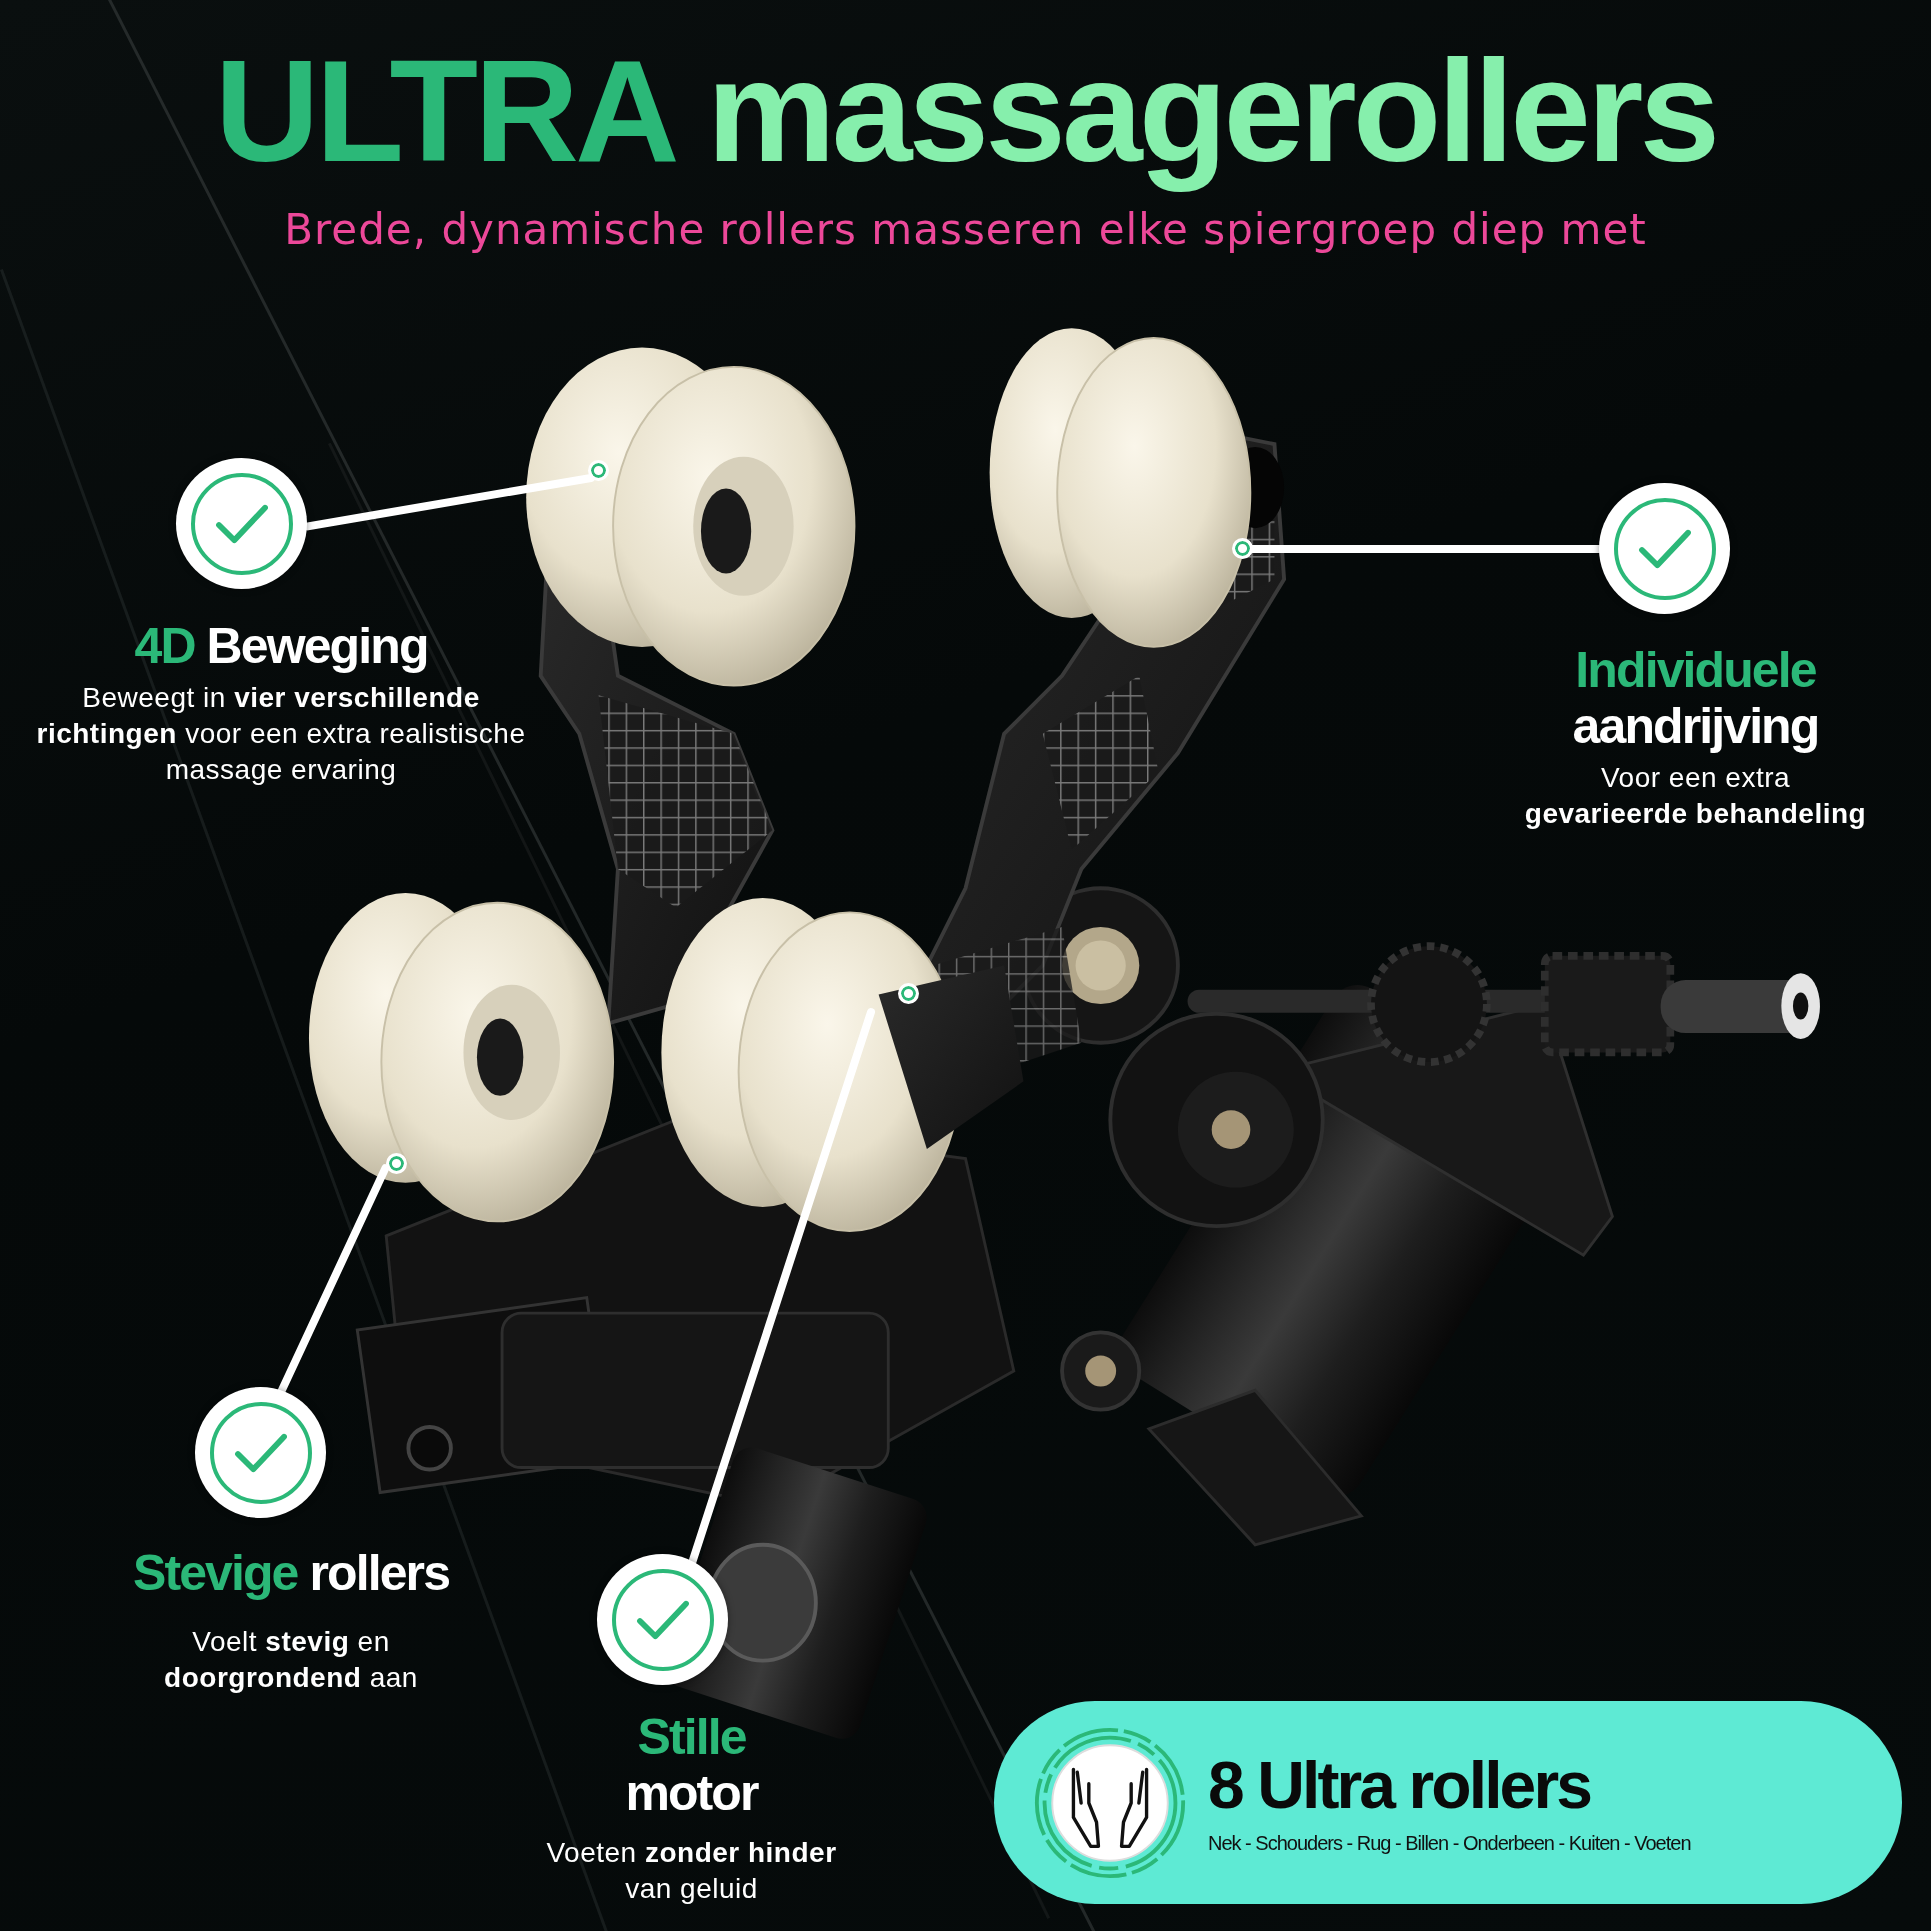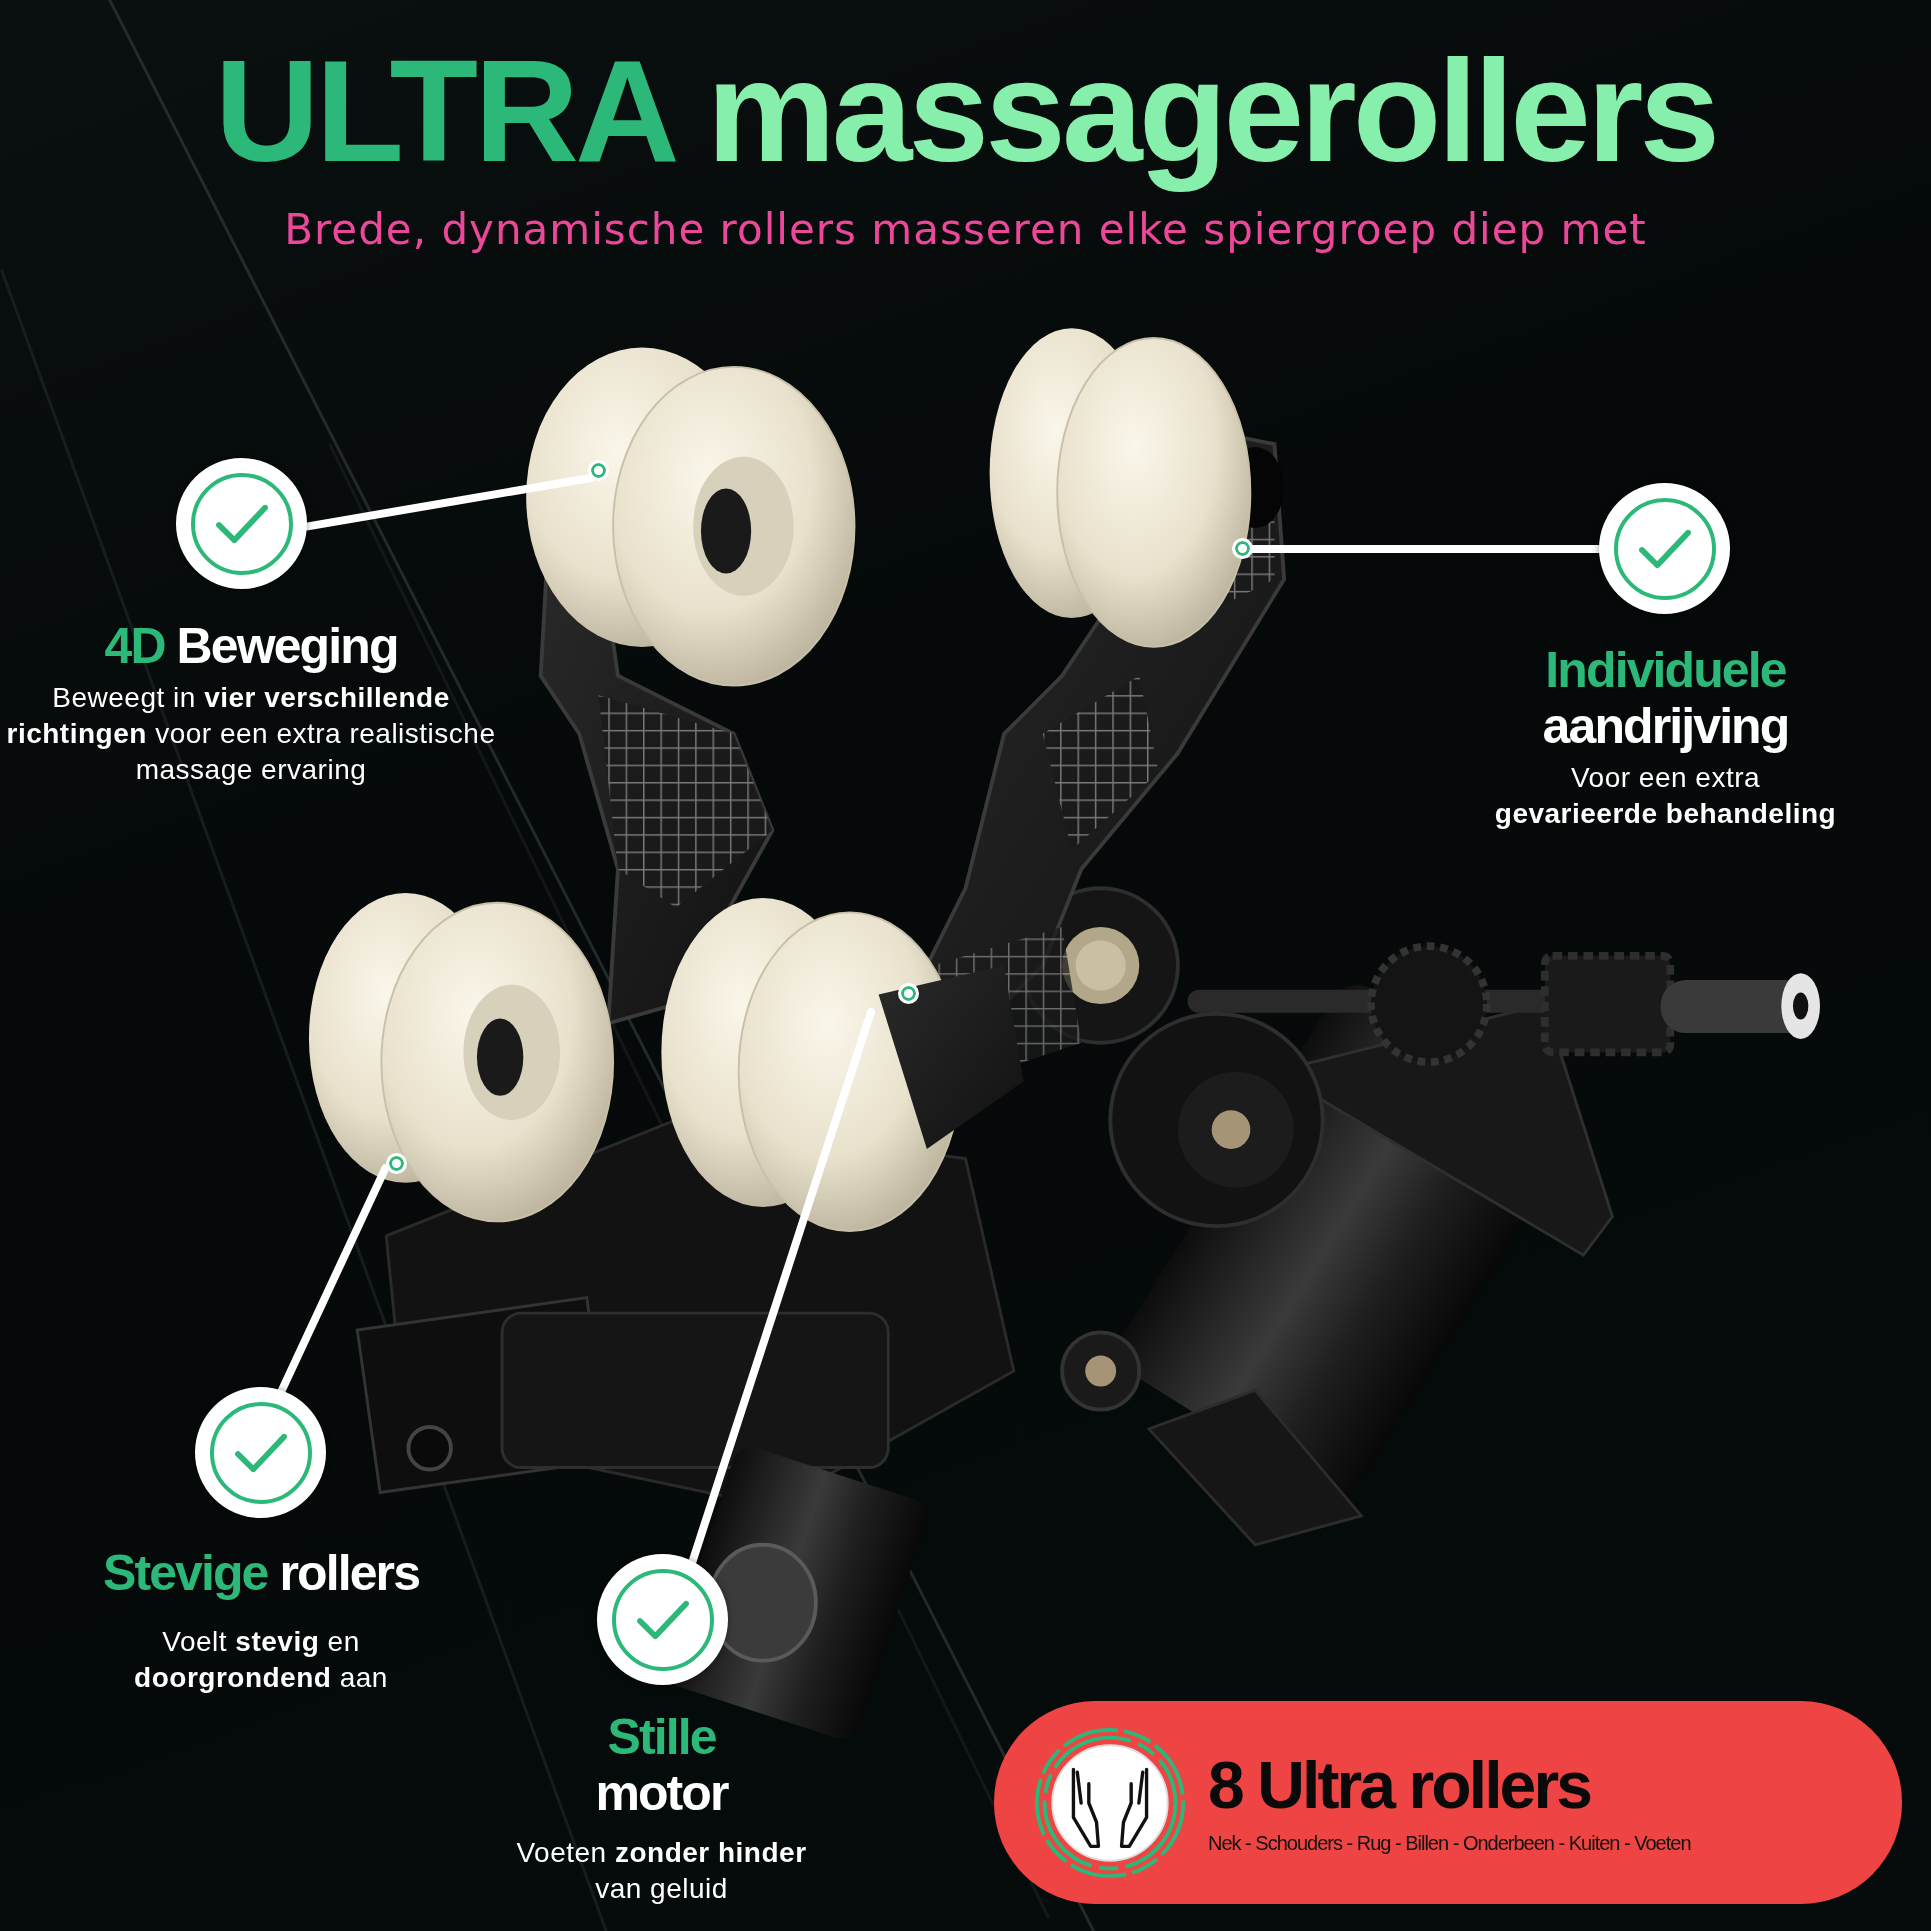--- a/index.html
+++ b/index.html
@@ -15,28 +15,28 @@
   .subtitle { position: absolute; top: 208px; left: 0; width: 1931px; text-align: center; font-size: 42px; line-height: 44px; font-family: "DejaVu Sans", sans-serif; letter-spacing: 1px; color: #ec4899; }
 
   .product { position: absolute; inset: 0; }
 
   .connector { position: absolute; height: 7.7px; background: #fff; transform-origin: 0 50%; border-radius: 3.9px; }
   .dot { position: absolute; width: 21px; height: 21px; border-radius: 50%; background: #fff; border: 3.9px solid #fff; box-shadow: inset 0 0 0 2.9px #2bb878; }
 
   .check { position: absolute; width: 131px; height: 131px; border-radius: 50%; background: #fff; display: flex; align-items: center; justify-content: center; box-shadow: 0 0 7.7px rgba(0,0,0,0.4); }
   .check .ring { width: 102px; height: 102px; border-radius: 50%; border: 4.8px solid #2bb878; display: flex; align-items: center; justify-content: center; }
 
-  .feature { position: absolute; text-align: center; }
+  .feature { position: absolute; text-align: center; margin-left: 30px; }
   .feature .head { font-weight: 700; font-size: 50px; letter-spacing: -1.9px; line-height: 56px; }
   .feature .head .g { color: #2bb878; }
   .feature .head .w { color: #fff; }
   .feature .desc { font-size: 28px; line-height: 36px; color: #fff; margin-top: 5.8px; letter-spacing: 0.5px; }
   .feature .desc b { font-weight: 700; }
 
-  .badge { position: absolute; left: 994px; top: 1701px; width: 908px; height: 203px; background: #ef4444; border-radius: 101px; display: flex; align-items: center; }
+  .badge { position: absolute; left: 994px; top: 1701px; width: 908px; height: 203px; background: #5eead4; border-radius: 101px; display: flex; align-items: center; }
   .badge-icon { width: 154px; height: 154px; margin-left: 39px; position: relative; }
   .badge-text { margin-left: 21px; }
   .badge-title { color: #0a0a0a; font-weight: 700; font-size: 66px; letter-spacing: -2.9px; line-height: 71px; }
   .badge-list { color: #111; font-size: 20px; letter-spacing: -1px; margin-top: 11.6px; }
 </style>
 </head>
 <body>
 
 <div class="bg"></div>
 <div class="bg-line" style="left:108px; top:0; height:2221px; transform: rotate(-27deg);"></div>

